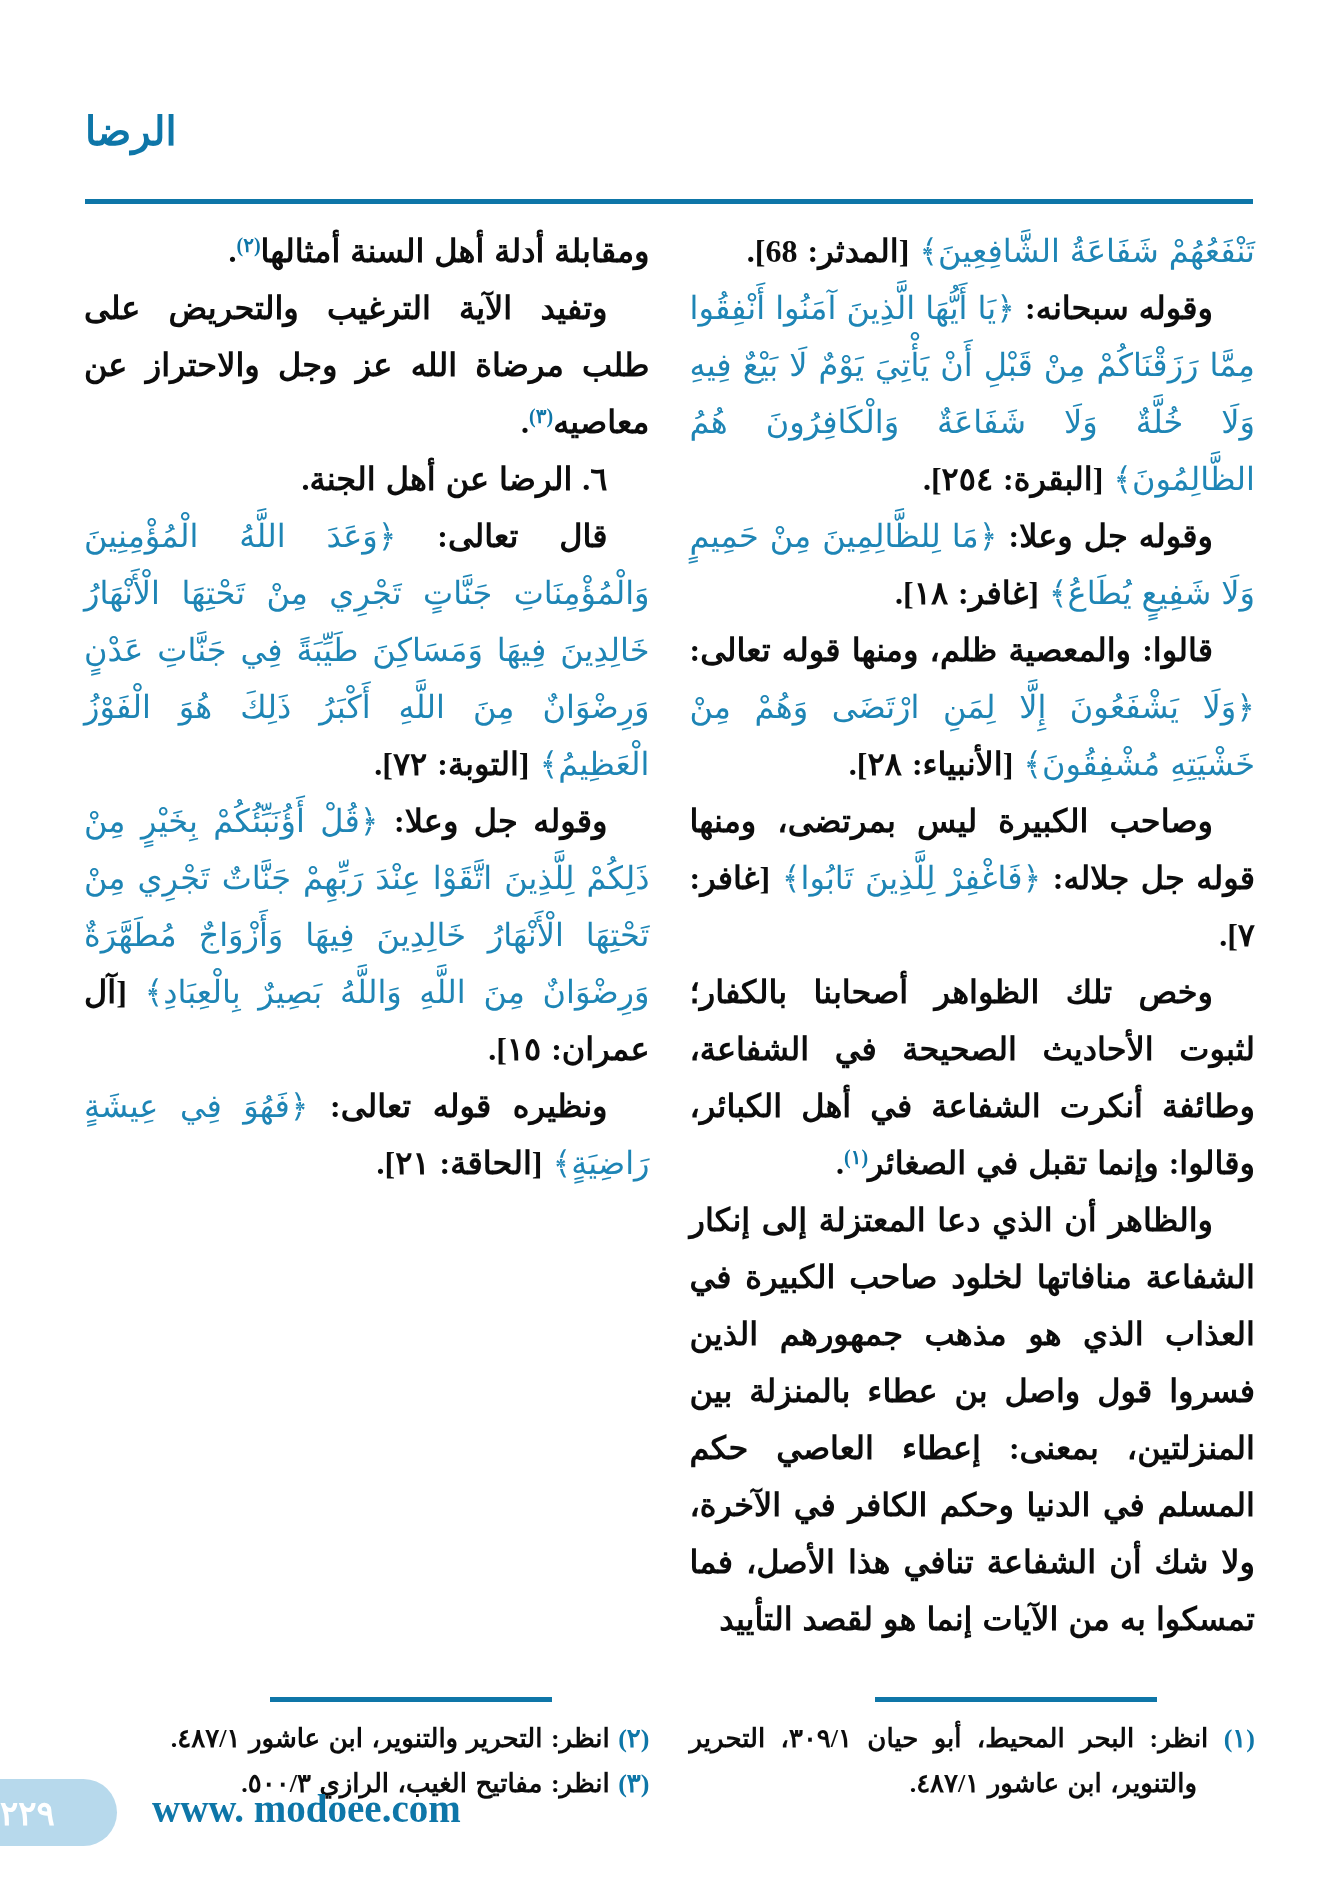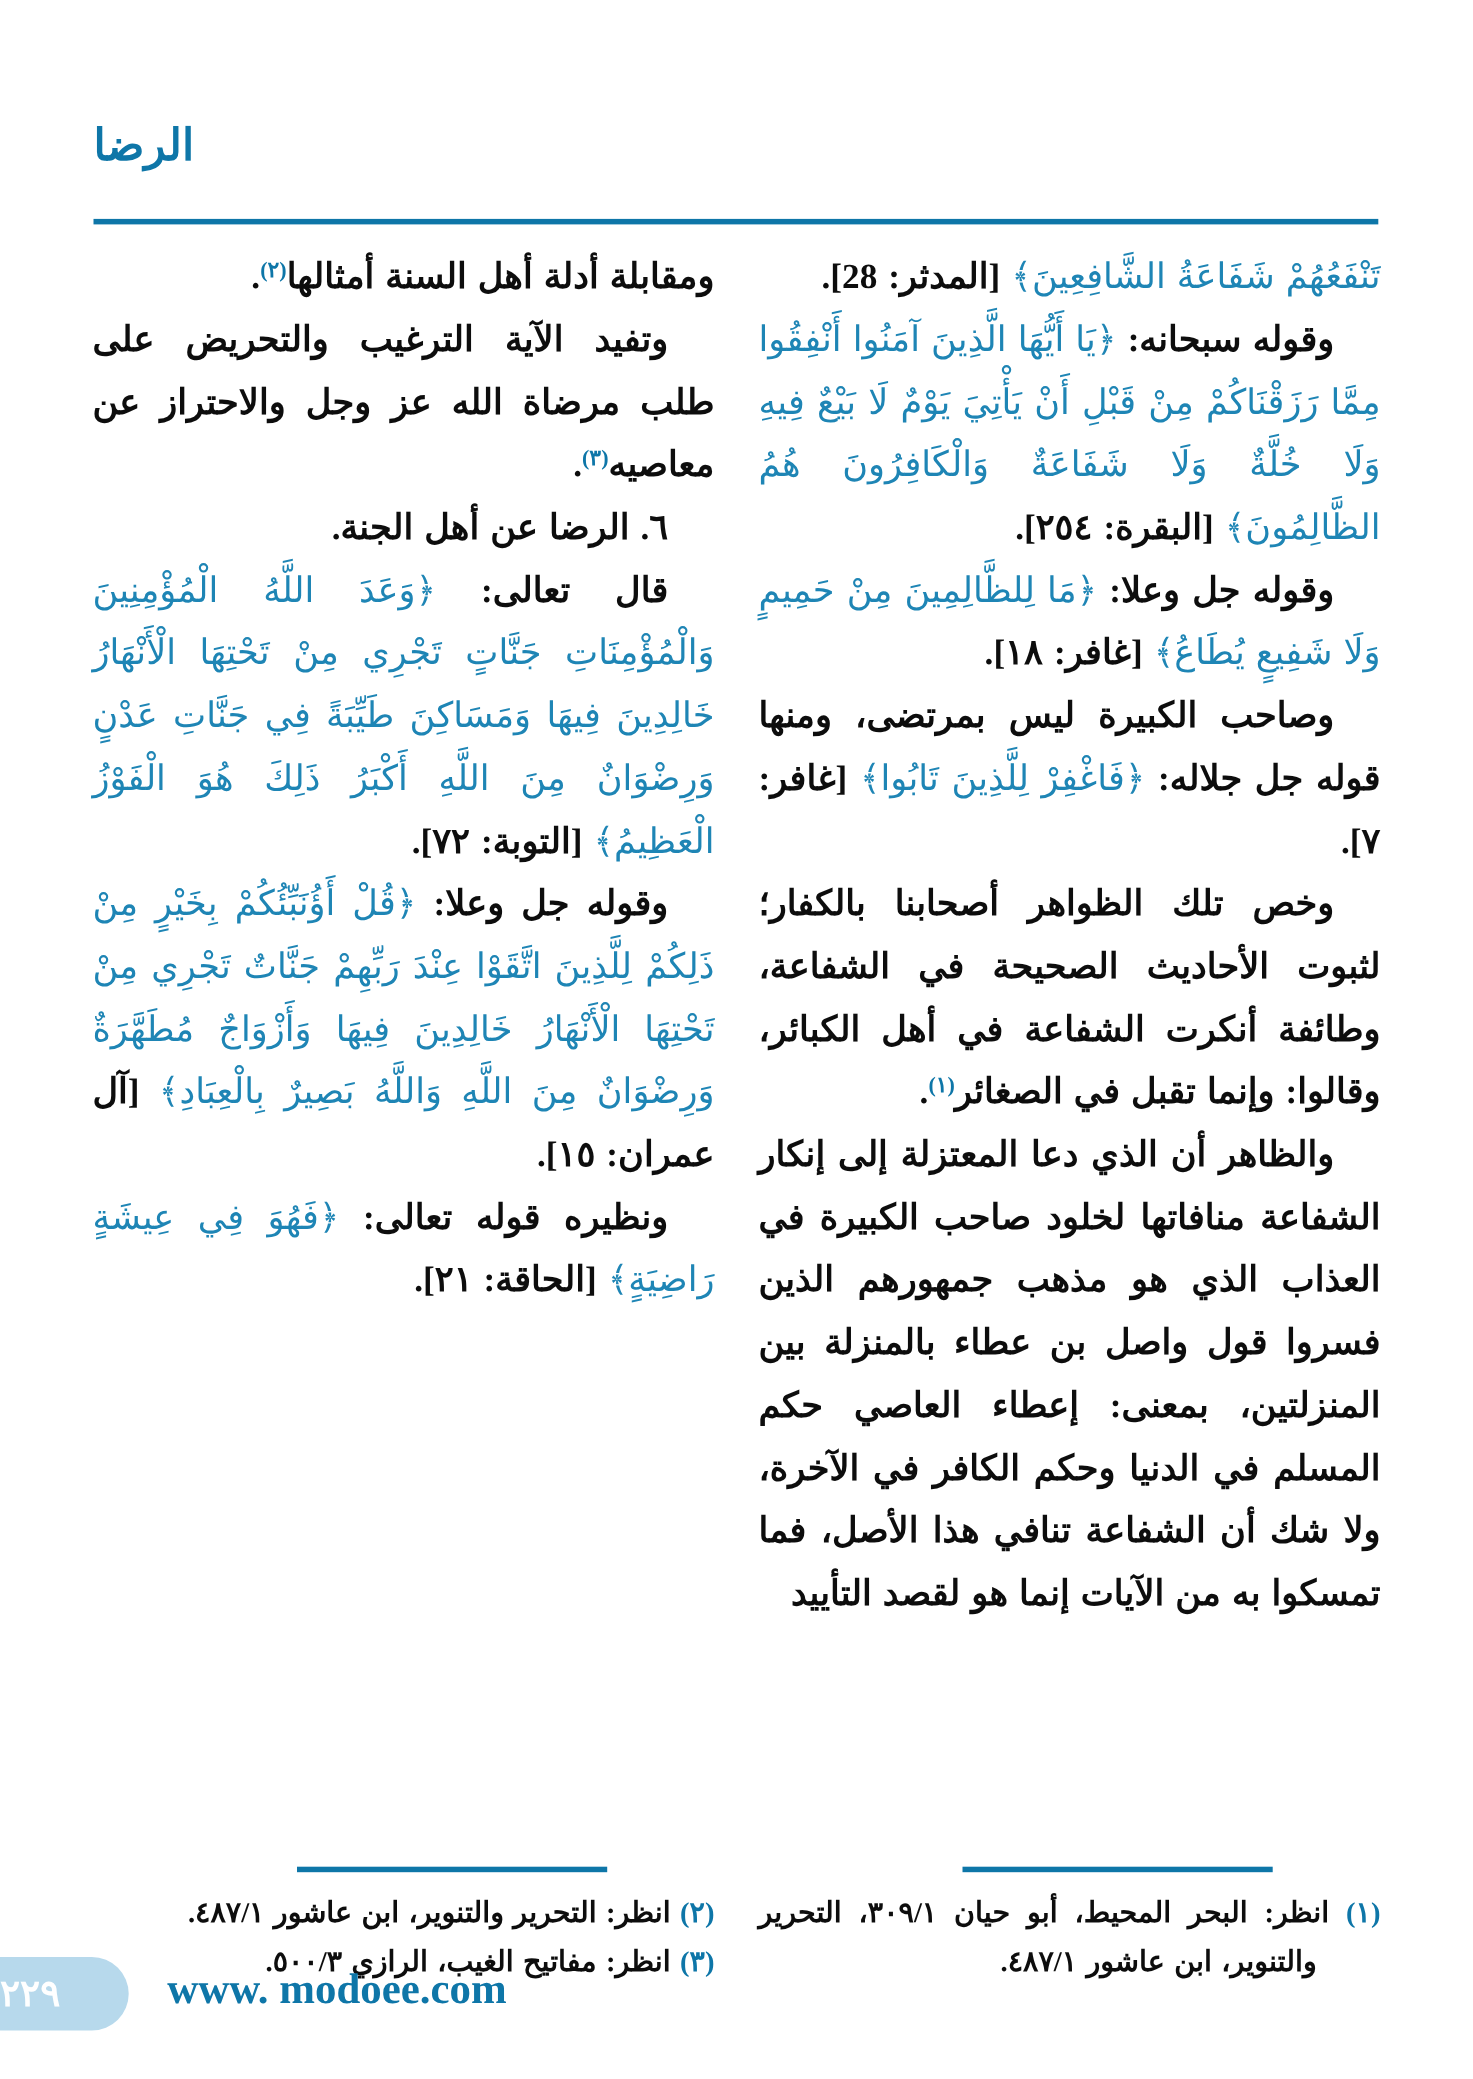--- a/index.html
+++ b/index.html
@@ -101,23 +101,24 @@
 <div class="page">
 
   <div class="header-title">الرضا</div>
 
   <div class="header-rule"></div>
 
   <main class="columns">
 
     <section class="col">
       <div class="col-body">
-          <p class="para"><span class="run-quran">تَنْفَعُهُمْ شَفَاعَةُ الشَّافِعِينَ﴾</span><span class="run-normal"> [المدثر: 28].</span></p>
+          <p class="para"><span class="run-quran">تَنْفَعُهُمْ شَفَاعَةُ الشَّافِعِينَ﴾</span><span class="run-normal"> [المدثر: 68].</span></p>
           <p class="para indent"><span class="run-normal">وقوله سبحانه: </span><span class="run-quran">﴿يَا أَيُّهَا الَّذِينَ آمَنُوا أَنْفِقُوا مِمَّا رَزَقْنَاكُمْ مِنْ قَبْلِ أَنْ يَأْتِيَ يَوْمٌ لَا بَيْعٌ فِيهِ وَلَا خُلَّةٌ وَلَا شَفَاعَةٌ وَالْكَافِرُونَ هُمُ الظَّالِمُونَ﴾</span><span class="run-normal"> [البقرة: ٢٥٤].</span></p>
           <p class="para indent"><span class="run-normal">وقوله جل وعلا: </span><span class="run-quran">﴿مَا لِلظَّالِمِينَ مِنْ حَمِيمٍ وَلَا شَفِيعٍ يُطَاعُ﴾</span><span class="run-normal"> [غافر: ١٨].</span></p>
+          <p class="para indent"><span class="run-normal">قالوا: والمعصية ظلم، ومنها قوله تعالى: </span><span class="run-quran">﴿وَلَا يَشْفَعُونَ إِلَّا لِمَنِ ارْتَضَى وَهُمْ مِنْ خَشْيَتِهِ مُشْفِقُونَ﴾</span><span class="run-normal"> [الأنبياء: ٢٨].</span></p>
           <p class="para indent"><span class="run-normal">وصاحب الكبيرة ليس بمرتضى، ومنها قوله جل جلاله: </span><span class="run-quran">﴿فَاغْفِرْ لِلَّذِينَ تَابُوا﴾</span><span class="run-normal"> [غافر: ٧].</span></p>
           <p class="para indent"><span class="run-normal">وخص تلك الظواهر أصحابنا بالكفار؛ لثبوت الأحاديث الصحيحة في الشفاعة، وطائفة أنكرت الشفاعة في أهل الكبائر، وقالوا: وإنما تقبل في الصغائر</span><span class="run-sup">(١)</span><span class="run-normal">.</span></p>
           <p class="para indent"><span class="run-normal">والظاهر أن الذي دعا المعتزلة إلى إنكار الشفاعة منافاتها لخلود صاحب الكبيرة في العذاب الذي هو مذهب جمهورهم الذين فسروا قول واصل بن عطاء بالمنزلة بين المنزلتين، بمعنى: إعطاء العاصي حكم المسلم في الدنيا وحكم الكافر في الآخرة، ولا شك أن الشفاعة تنافي هذا الأصل، فما تمسكوا به من الآيات إنما هو لقصد التأييد</span></p>
         </div>
       <div class="footnotes">
         <div class="fn-rule"></div>
         <div class="footnotes-list">
             <div class="footnote"><span class="fn-marker">(١)</span><span class="fn-text"> انظر: البحر المحيط، أبو حيان ٣٠٩/١، التحرير والتنوير، ابن عاشور ٤٨٧/١.</span></div>
           </div>
       </div>

